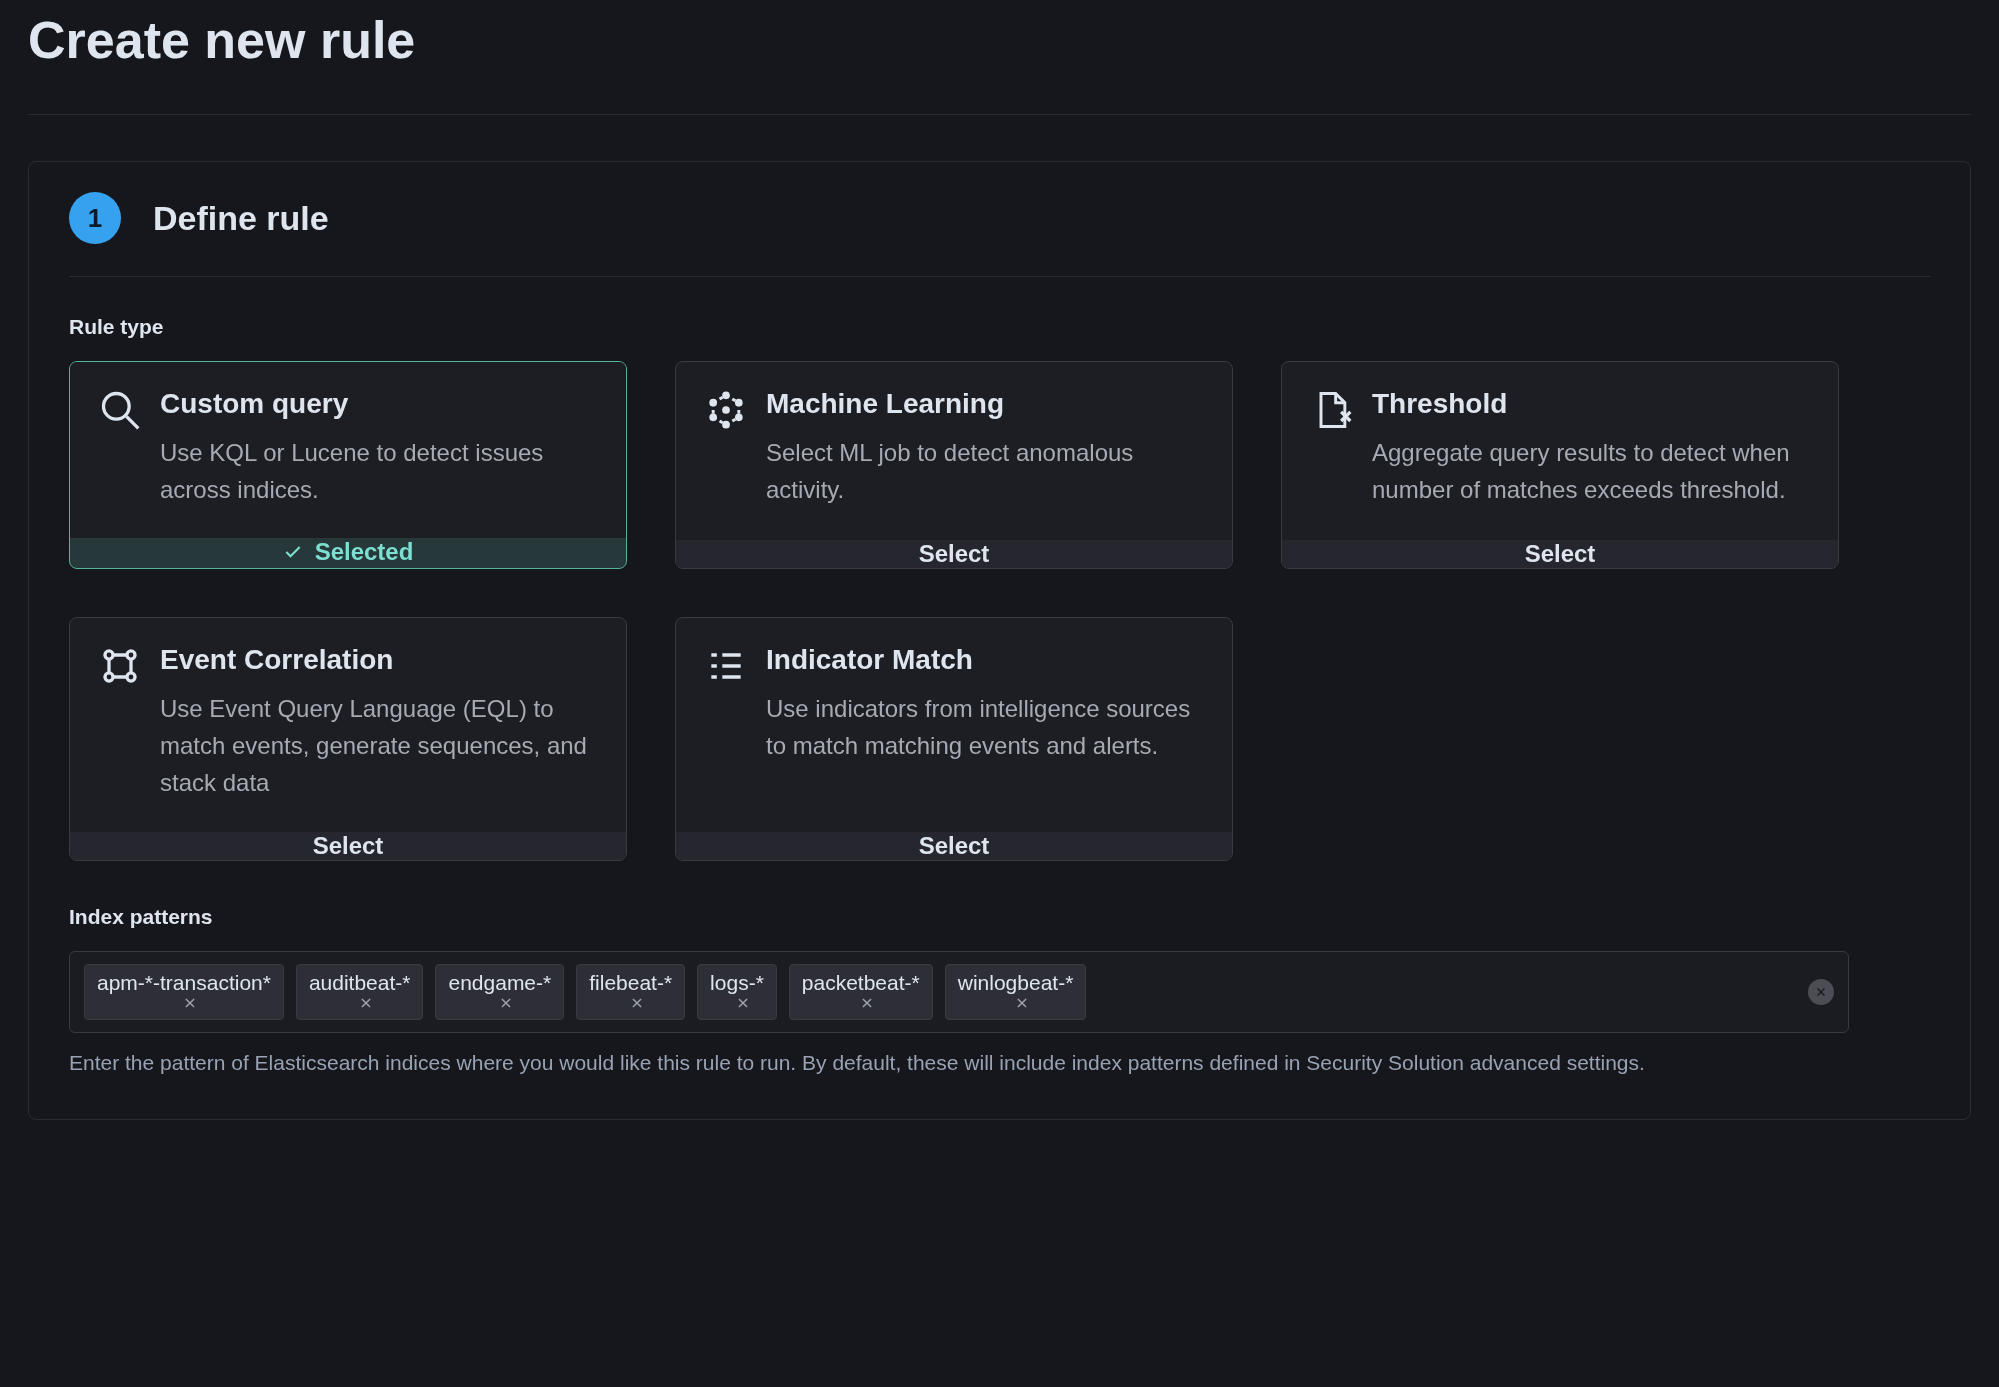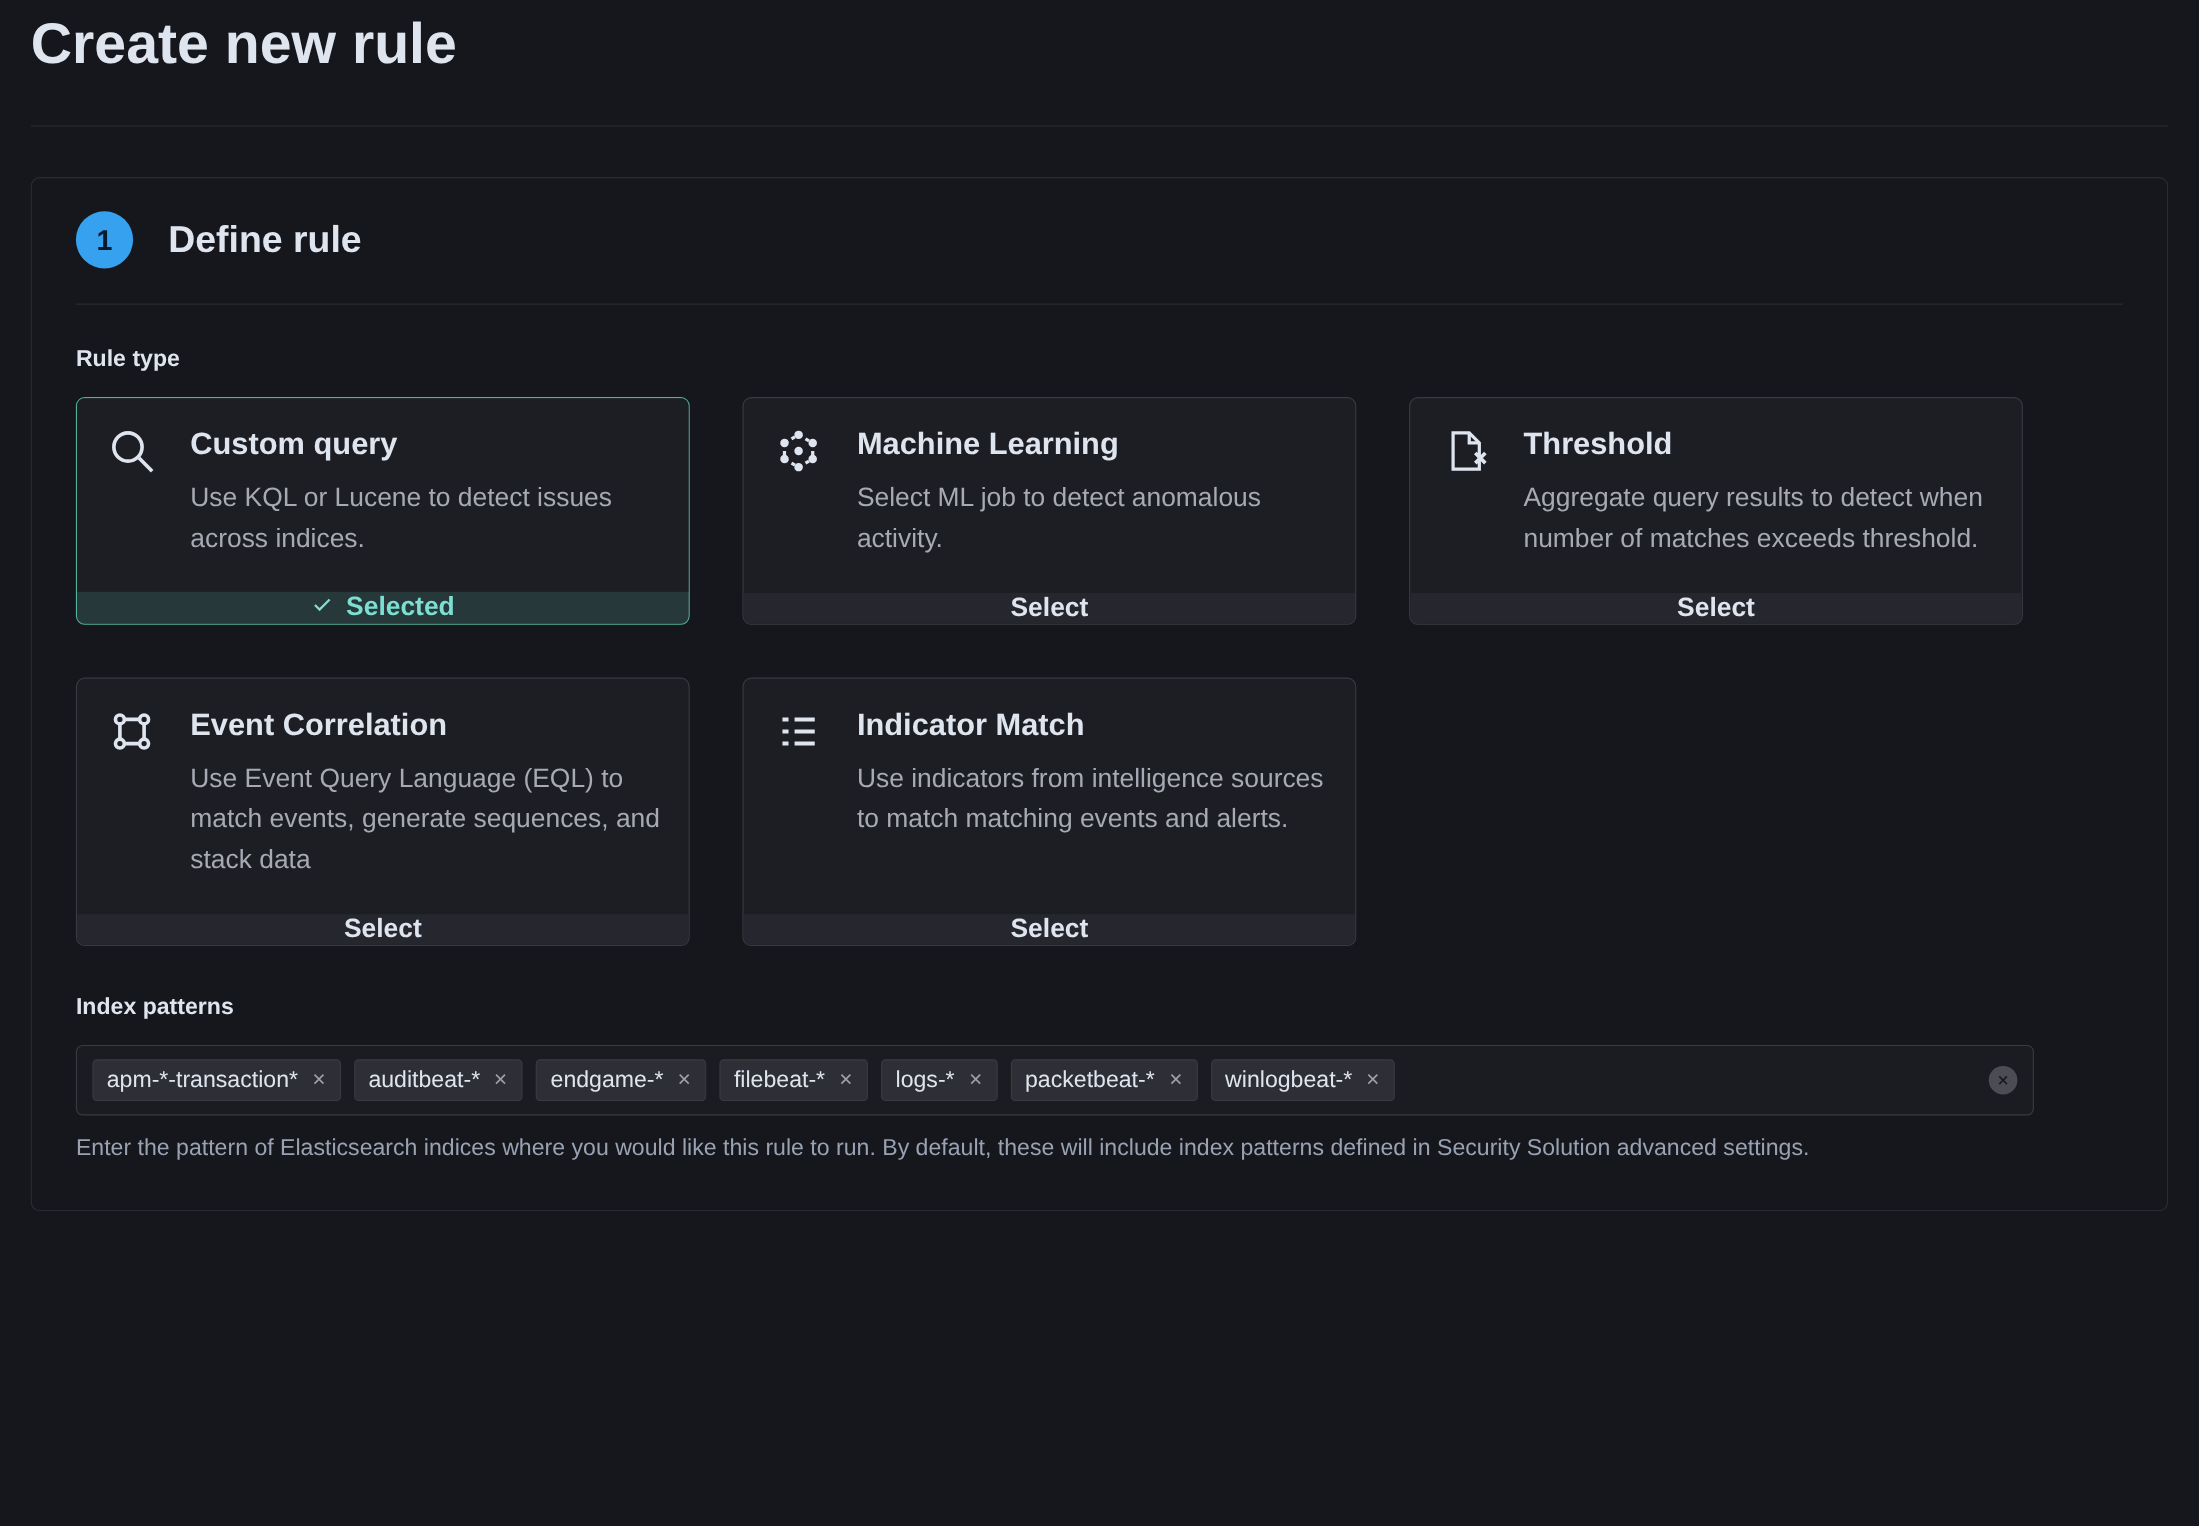--- a/index.html
+++ b/index.html
@@ -76,21 +76,21 @@
     display: flex;
     flex-direction: column;
     overflow: hidden;
   }
   .card.selected {
     border: 1px solid #54b399;
   }
   .card-body {
     display: flex;
     padding: 26px 26px 30px 26px;
-    gap: 29px;
+    gap: 16px;
     flex: 1;
   }
   .card.selected .card-body {
     background: #1d1e24;
   }
   .card-icon {
     width: 48px;
     height: 48px;
     flex-shrink: 0;
     display: flex;
@@ -145,20 +145,21 @@
   }
   .pill {
     display: inline-flex;
     align-items: center;
     background: #2e2f36;
     border: 1px solid #3a3b42;
     border-radius: 4px;
     padding: 6px 12px;
     font-size: 21px;
     color: #dfe5ef;
+    flex-direction: column;
   }
   .pill-close {
     margin-left: 12px;
     color: #9ea2ad;
     font-size: 18px;
     line-height: 1;
     cursor: pointer;
   }
   .pill-close svg { width: 14px; height: 14px; }
   .clear-all {

